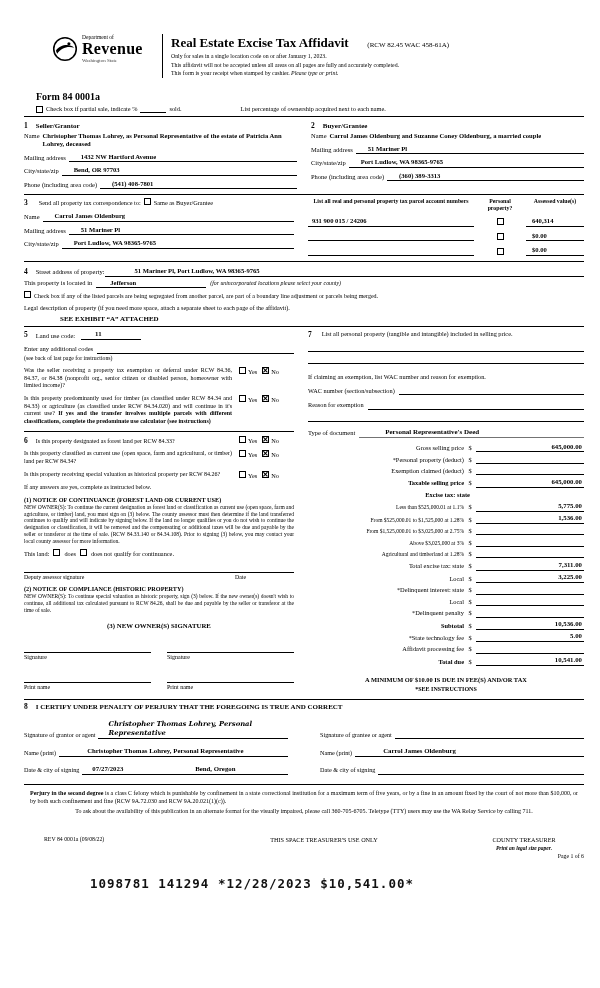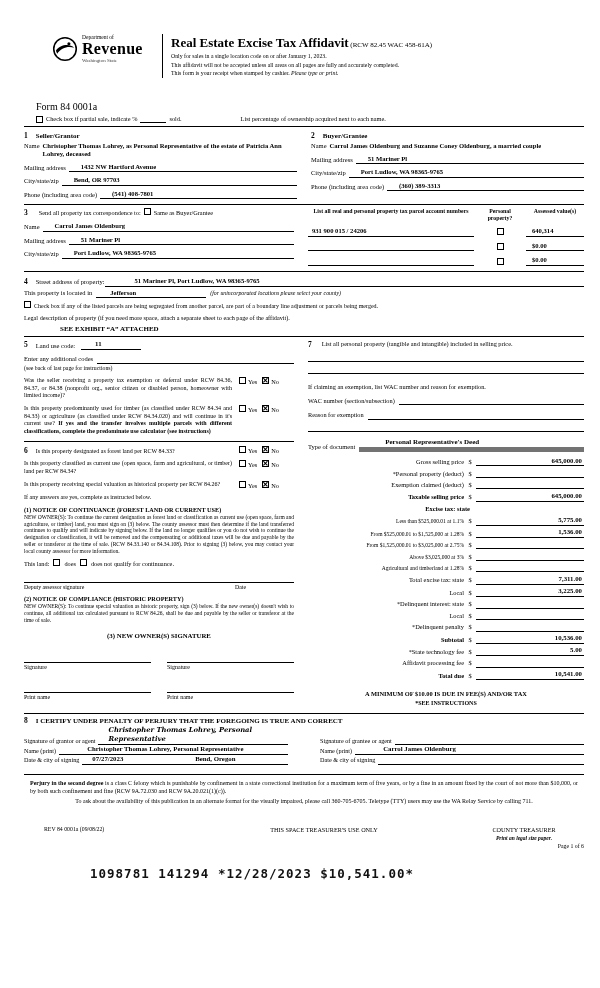--- a/index.html
+++ b/index.html
@@ -16,23 +16,23 @@
 
 
 .hdr{display:flex;align-items:flex-start;margin-left:28px;gap:8px}
 .logo{display:flex;gap:4px;width:102px;flex:none;align-items:center}
 .lt1{font-size:5.5px}
 .lt2{font-size:16px;font-weight:bold;letter-spacing:.3px;line-height:1.05}
 .lt3{font-size:5px;color:#444}
 .vdiv{width:1px;align-self:stretch;background:#000;flex:none}
 .title-block{padding-top:1px}
 .title{font-size:13px;font-weight:bold}
-.title-rcw{font-size:7px;margin-left:0}
+.title-rcw{font-size:7px;margin-left:17px}
 .note{font-size:5.8px;line-height:1.5}
-.formnum{font-size:10px;font-weight:normal;margin:22px 0 2px 12px}
+.formnum{font-size:10px;font-weight:bold;margin:12px 0 2px 12px}
 .partial-row{display:flex;align-items:flex-end;gap:3px;margin-left:12px;font-size:6.3px}
 .w24{width:26px}
 .ownership{margin-left:56px}
 .rule{border-top:1.5px solid #000;margin-top:3px}
 
 
 .sec12{display:flex;margin-top:2px}
 .sec12 .col{flex:1;padding-top:2px}
 .col1{padding-right:10px}
 .col2{padding-left:4px}
@@ -97,35 +97,35 @@
 
 
 .s7head{display:flex;gap:2px}
 .s7head .qt{flex:1;font-size:6.3px;line-height:1.3}
 .bline{border-bottom:1px solid #000;height:12px}
 .s7lbl{font-size:6.3px;margin-top:9px}
 .wacrow{display:flex;align-items:flex-end;margin-top:6px;font-size:6.3px}
 .wacrow .blank{flex:1;margin-left:4px}
 .docrow{display:flex;align-items:flex-end;margin-top:6px}
 .docrow .dlbl{flex:none;font-size:6.5px;margin-right:4px}
-.docrow .duval{flex:1;border-bottom:5px solid #737373;font-weight:bold;font-size:7px;padding-left:26px;min-height:9px}
+.docrow .duval{flex:1;border-bottom:1px solid #737373;font-weight:bold;font-size:7px;padding-left:26px;min-height:9px}
 .money{margin-top:5px}
 .mrow{display:flex;align-items:flex-end;justify-content:flex-end;margin-top:2.5px}
 .mlbl{font-size:6.4px;text-align:right}
 .mlbl.sm{font-size:5.5px}
 .mdollar{width:12px;text-align:center;font-size:6.4px;flex:none}
 .mval{width:108px;flex:none;border-bottom:1px solid #000;text-align:right;font-weight:bold;font-size:6.8px;min-height:9px;padding-right:2px}
 .excise-h{text-align:right;padding-right:114px;font-weight:bold;font-size:6.5px;margin-top:3px}
 .minnote{font-weight:bold;font-size:6.4px;text-align:center;margin-top:10px}
 .seenote{font-weight:bold;font-size:6px;text-align:center;margin-top:2px}
 
 
 .sec8{border-top:1px solid #000;margin-top:5px;padding-top:2px}
 .sec8-head{display:flex;align-items:baseline;font-weight:bold;font-size:7px}
-.s8row{display:flex;gap:32px;margin-top:0}
+.s8row{display:flex;gap:32px;margin-top:8px}
 .s8cell{flex:1;display:flex;align-items:flex-end}
 .s8cell .lbl{flex:none;font-size:6.2px;margin-right:3px}
 .s8cell .uval{flex:1;border-bottom:1px solid #000;min-height:9px;font-weight:bold;font-size:6.8px;padding-left:10px}
 .script{font-style:italic;font-family:"DejaVu Serif",serif;font-size:7.2px;font-weight:bold}
 
 
 .perjury{margin-top:9px;border-top:1px solid #000;padding:4px 6px 0;font-size:6px;text-align:justify;line-height:1.4}
 .altformat{font-size:6px;text-align:center;margin-top:2px;padding:0 46px;line-height:1.4}
 .footer-row{display:flex;margin-top:20px;align-items:flex-start}
 .rev{font-size:5.8px;margin-left:20px;width:140px}

